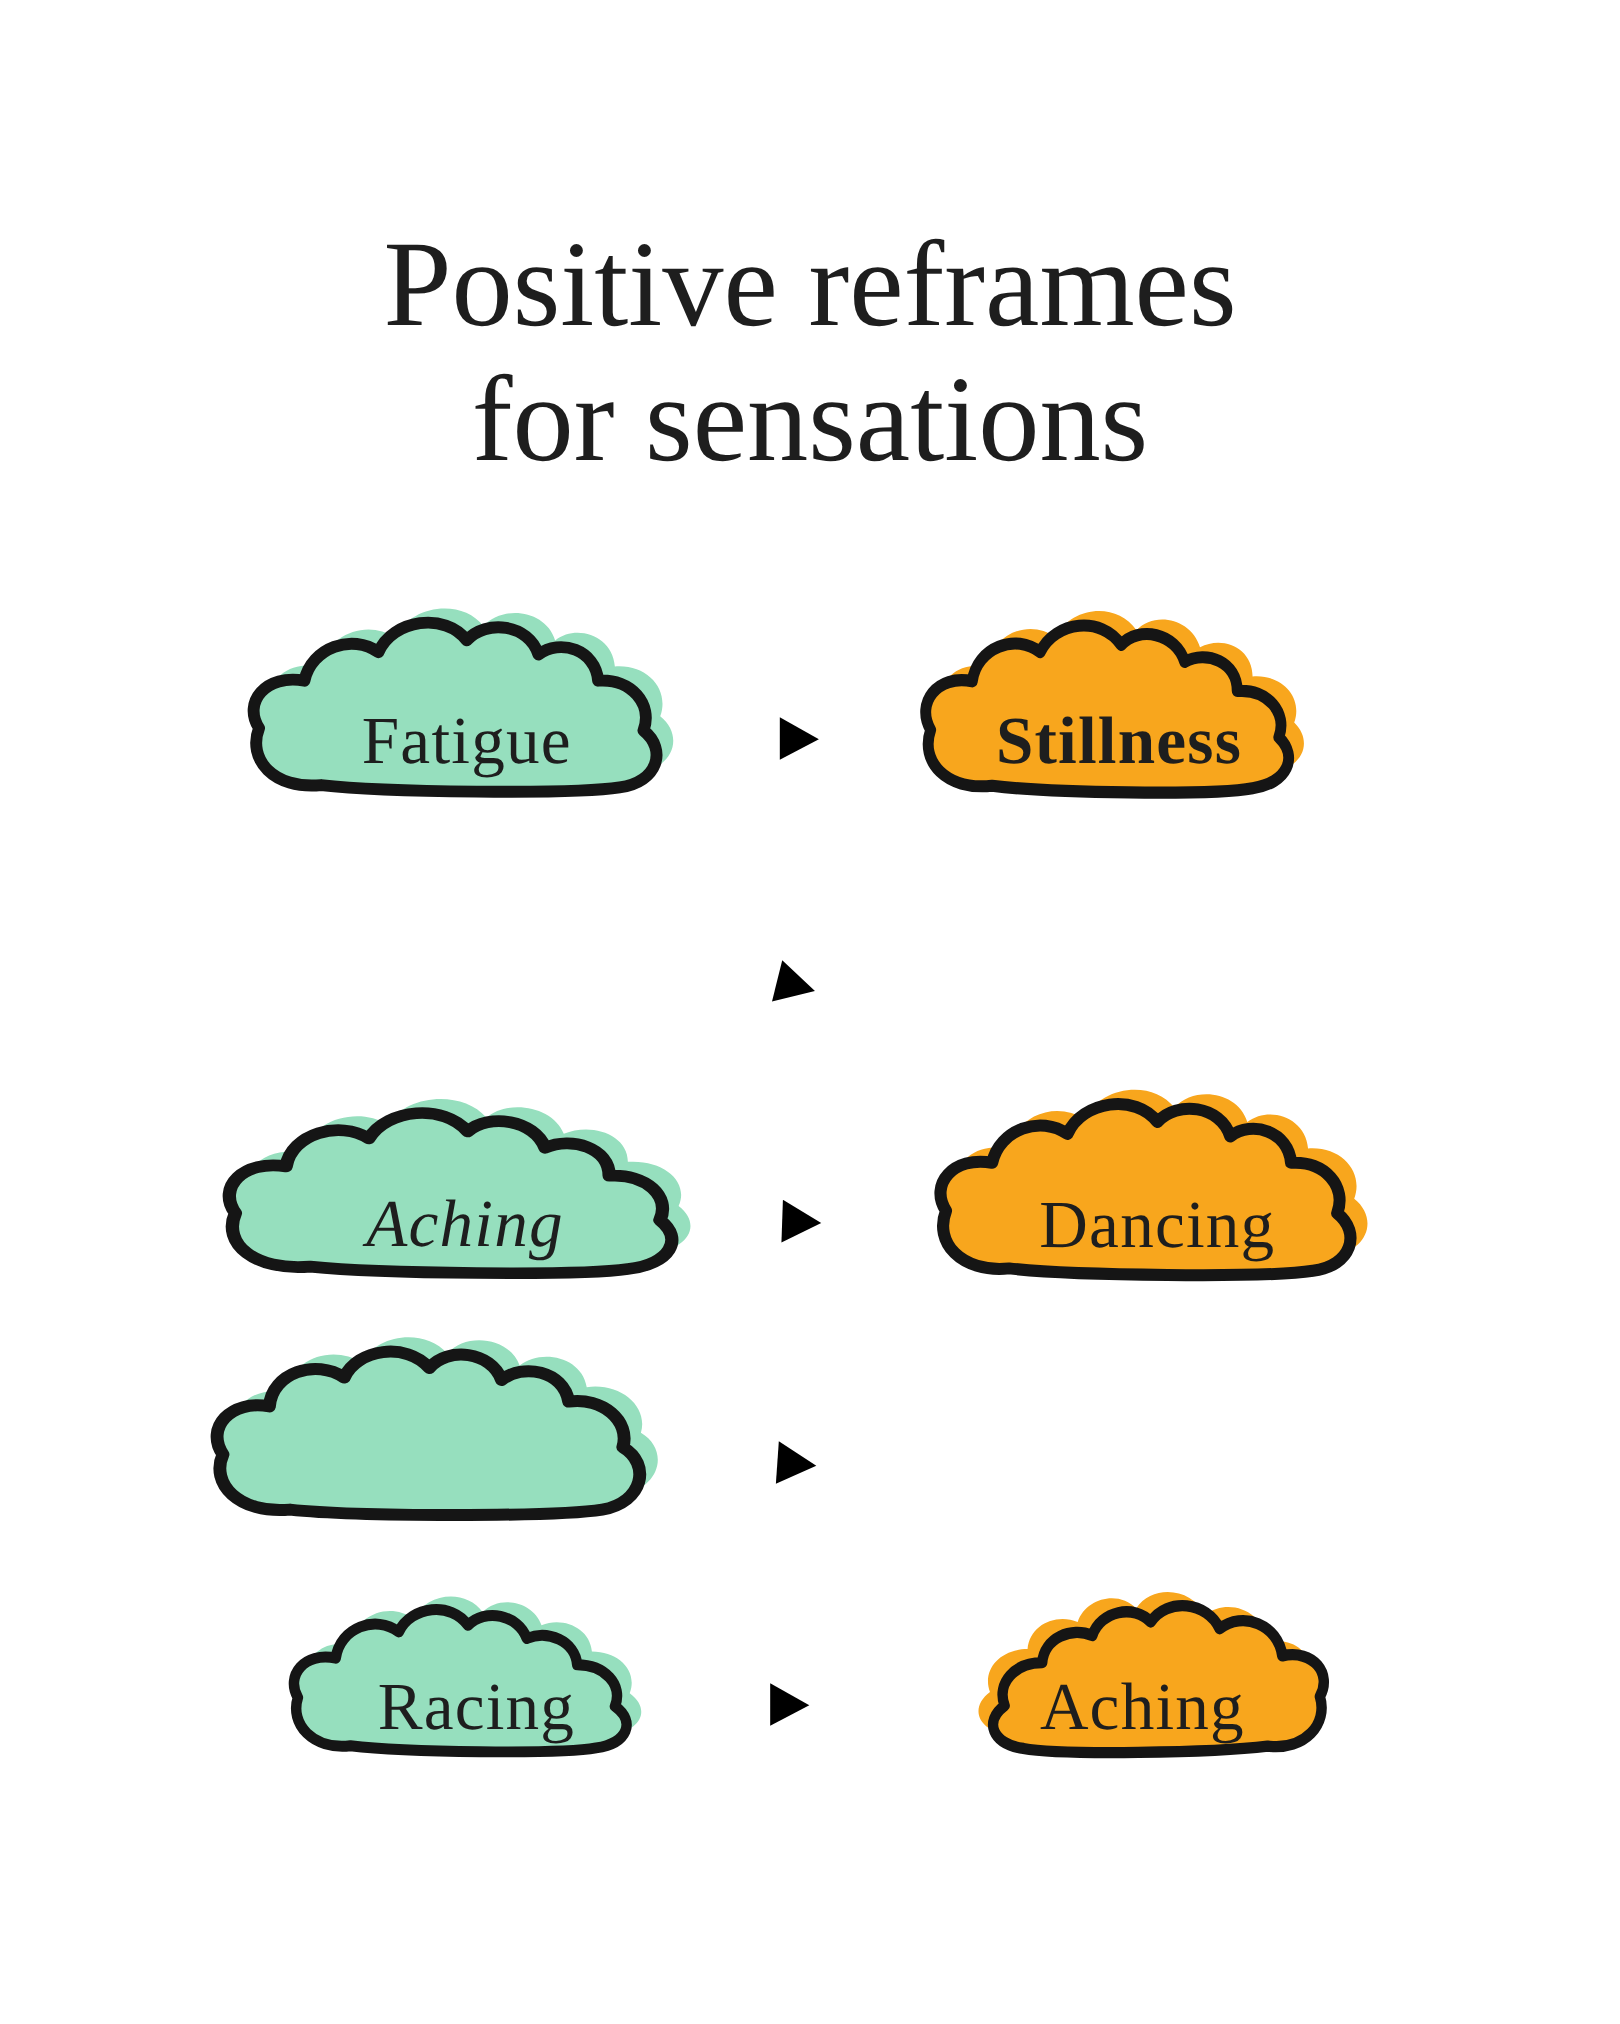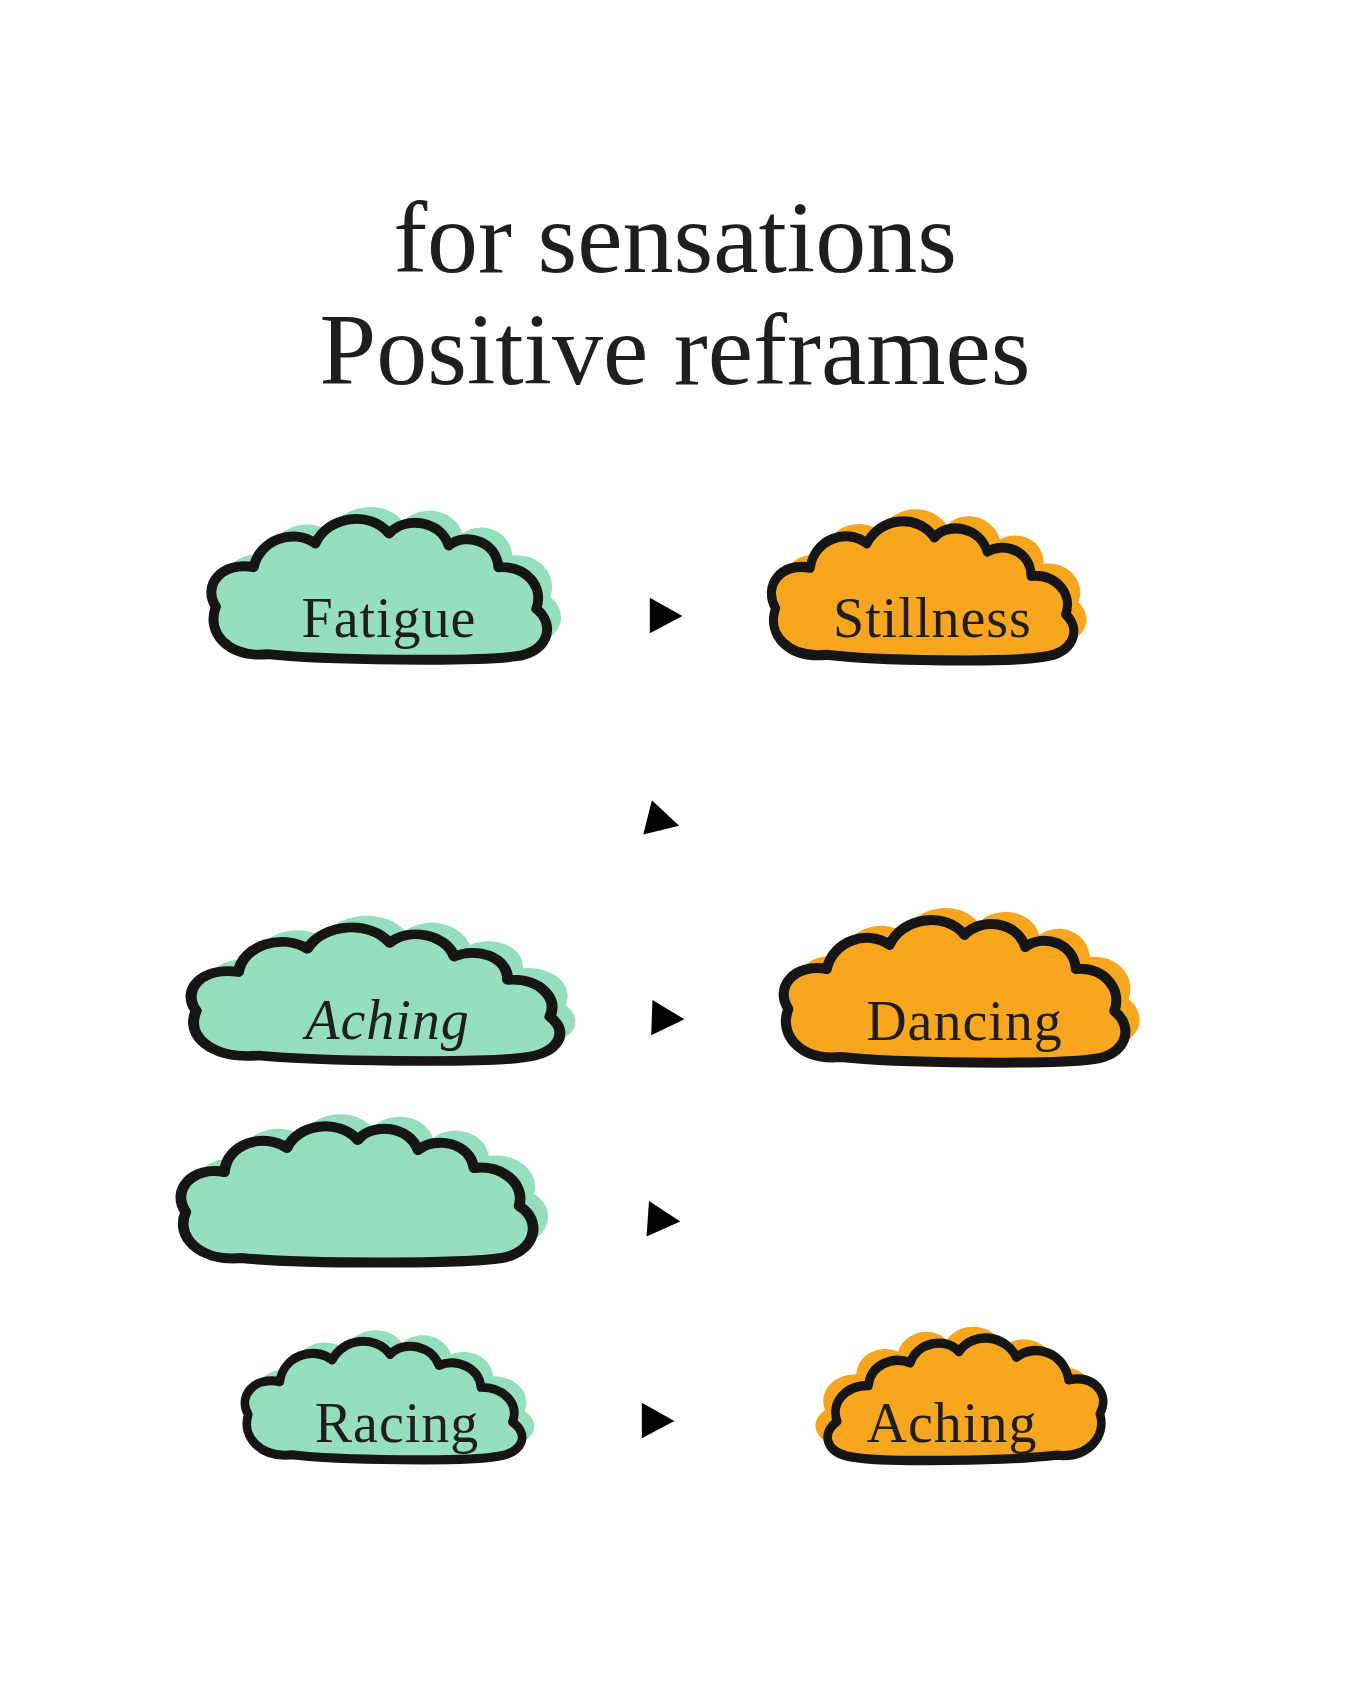--- a/index.html
+++ b/index.html
@@ -36,21 +36,21 @@
     letter-spacing:1px;
   }
   svg.flip{transform:scaleX(-1);}
 
   .arrow{position:absolute;width:92px;height:60px;}
   .arrow svg{width:100%;height:100%;overflow:visible;display:block;}
 
   
   
   #g1{left:190px;top:504px;width:398px;height:168px;}
-  #o1{left:750px;top:501px;width:365px;height:172px;}
+  #o1{left:750px;top:501px;width:365px;height:172px;font-weight:bold;}
   #a1{left:600px;top:585px;}
   
   #g2{left:186px;top:712px;width:436px;height:152px;}
   #o2{left:785px;top:694px;width:390px;height:185px;}
   #a2{left:598px;top:786px;transform:rotate(14deg);}
   
   #g3{left:165px;top:908px;width:445px;height:165px;font-style:italic;}
   #o3{left:762px;top:905px;width:405px;height:170px;}
   #a3{left:602px;top:987px;transform:rotate(2deg);}
   
@@ -75,22 +75,22 @@
     <g id="arrowGlyph">
       <path d="M8,31 L56,30"></path>
       <path d="M52,12 L86,31 L52,49"></path>
     </g>
   </defs>
 </svg>
 
 <div id="canvas">
 
   <h1 class="title" style="margin:0;font-weight:400;">
+    <div>Positive reframes</div>
     <div>for sensations</div>
-    <div>Positive reframes</div>
   </h1>
 
   <div class="row">
     <div id="g1" class="cloud green">
       <svg viewBox="0 0 400 170" preserveAspectRatio="none">
         <use class="shadow" href="#shapeA" xlink:href="#shapeA" transform="translate(14,-12)"></use>
         <use class="main" href="#shapeA" xlink:href="#shapeA"></use>
       </svg>
       <span class="label">Fatigue</span>
     </div>

